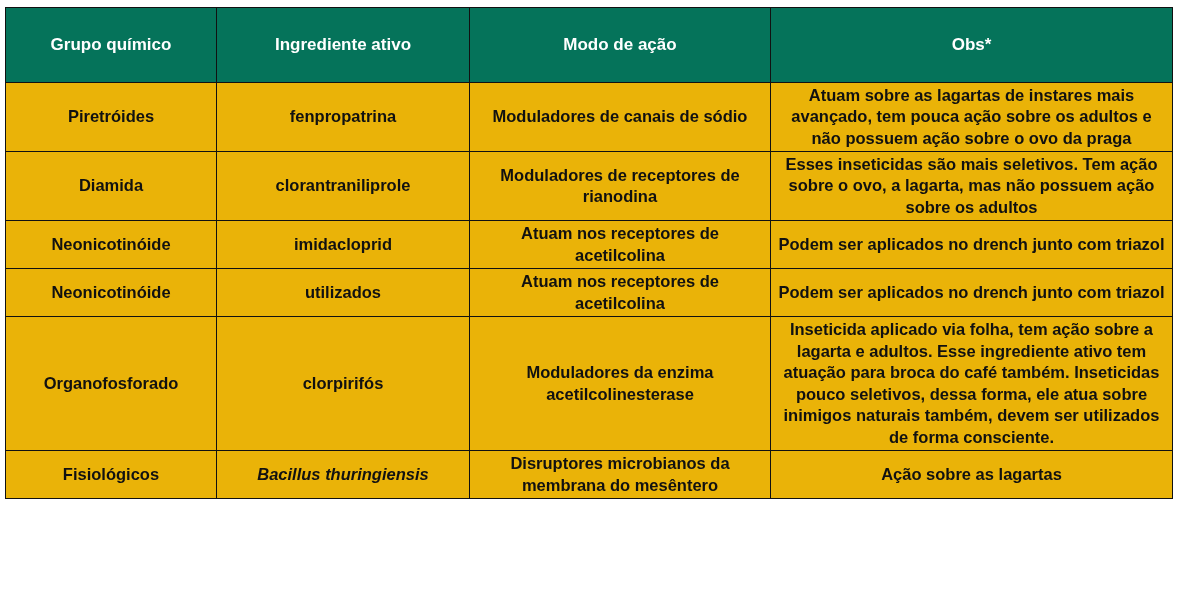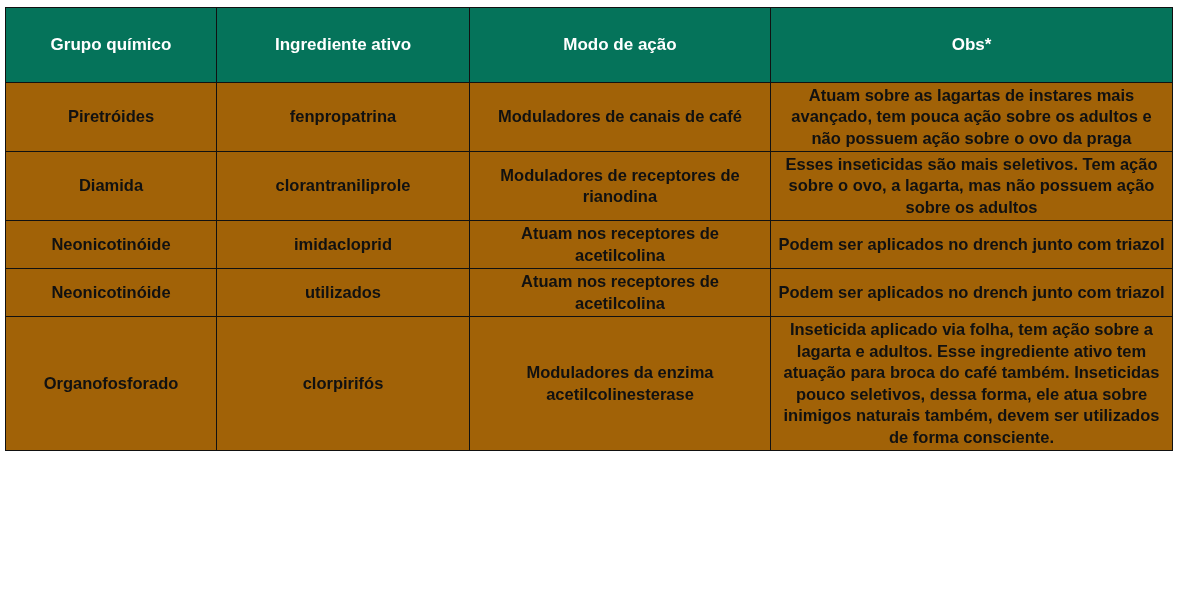--- a/index.html
+++ b/index.html
@@ -11,21 +11,21 @@
   }
   table.grid th, table.grid td {
     border: 1.5px solid #111111;
     text-align: center; vertical-align: middle;
     font-weight: bold; padding: 0 4px; line-height: 21.5px;
     color: #111111; font-size: 16.5px;
   }
   table.grid th {
     background: #05735a; color: #ffffff; height: 74px; font-size: 17px;
   }
-  table.grid td { background: #a16207; margin-top: 8px; }
+  table.grid td { background: #eab308; margin-top: 8px; }
   col.c1 { width: 211px; }
   col.c2 { width: 253px; }
   col.c3 { width: 301px; }
   col.c4 { width: 402px; }
   .italic { font-style: italic; }
 </style>
 </head>
 <body>
 
 <table class="grid">
@@ -40,21 +40,21 @@
       <th>Grupo químico</th>
       <th>Ingrediente ativo</th>
       <th>Modo de ação</th>
       <th>Obs*</th>
     </tr>
   </thead>
   <tbody>
     <tr style="height:69px">
       <td>Piretróides</td>
       <td>fenpropatrina</td>
-      <td>Moduladores de canais de café</td>
+      <td>Moduladores de canais de sódio</td>
       <td>Atuam sobre as lagartas de instares mais avançado, tem pouca ação sobre os adultos e não possuem ação sobre o ovo da praga</td>
     </tr>
     <tr style="height:69px">
       <td>Diamida</td>
       <td>clorantraniliprole</td>
       <td>Moduladores de receptores de rianodina</td>
       <td>Esses inseticidas são mais seletivos. Tem ação sobre o ovo, a lagarta, mas não possuem ação sobre os adultos</td>
     </tr>
     <tr style="height:48px">
       <td>Neonicotinóide</td>
@@ -67,14 +67,20 @@
       <td>utilizados</td>
       <td>Atuam nos receptores de acetilcolina</td>
       <td>Podem ser aplicados no drench junto com triazol</td>
     </tr>
     <tr style="height:134px">
       <td>Organofosforado</td>
       <td>clorpirifós</td>
       <td>Moduladores da enzima acetilcolinesterase</td>
       <td>Inseticida aplicado via folha, tem ação sobre a lagarta e adultos. Esse ingrediente ativo tem atuação para broca do café também. Inseticidas pouco seletivos, dessa forma, ele atua sobre inimigos naturais também, devem ser utilizados de forma consciente.</td>
     </tr>
+    <tr style="height:48px">
+      <td>Fisiológicos</td>
+      <td class="italic">Bacillus thuringiensis</td>
+      <td>Disruptores microbianos da membrana do mesêntero</td>
+      <td>Ação sobre as lagartas</td>
+    </tr>
   </tbody>
 </table>
 
 </body></html>

